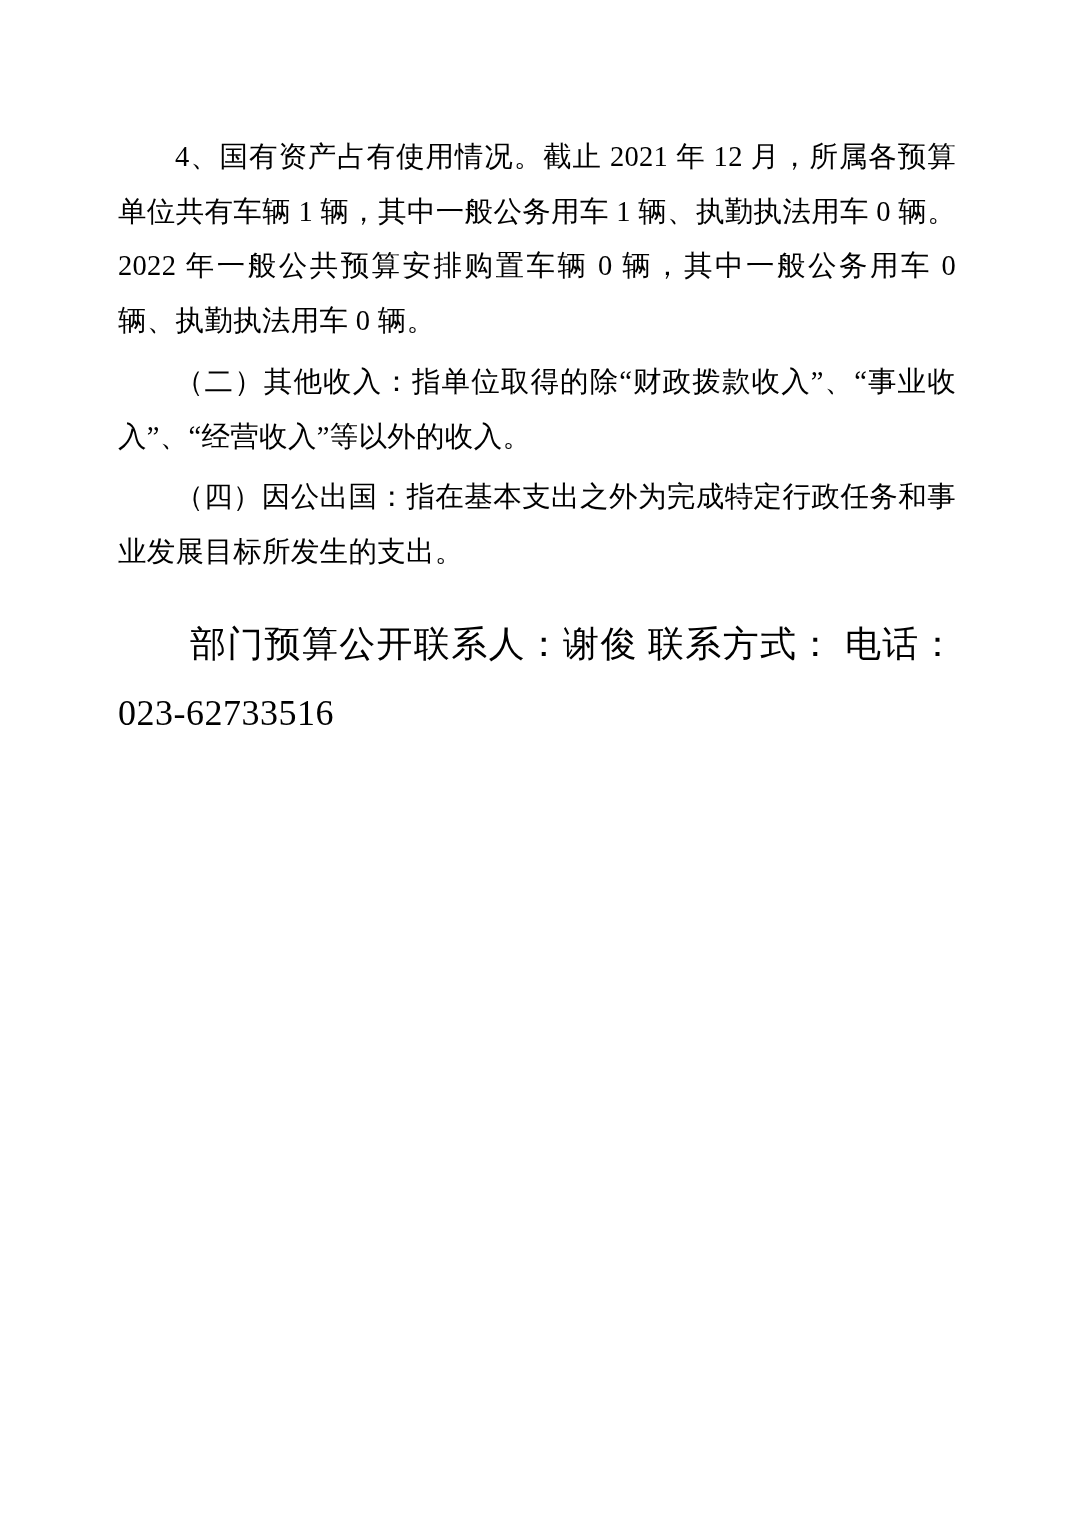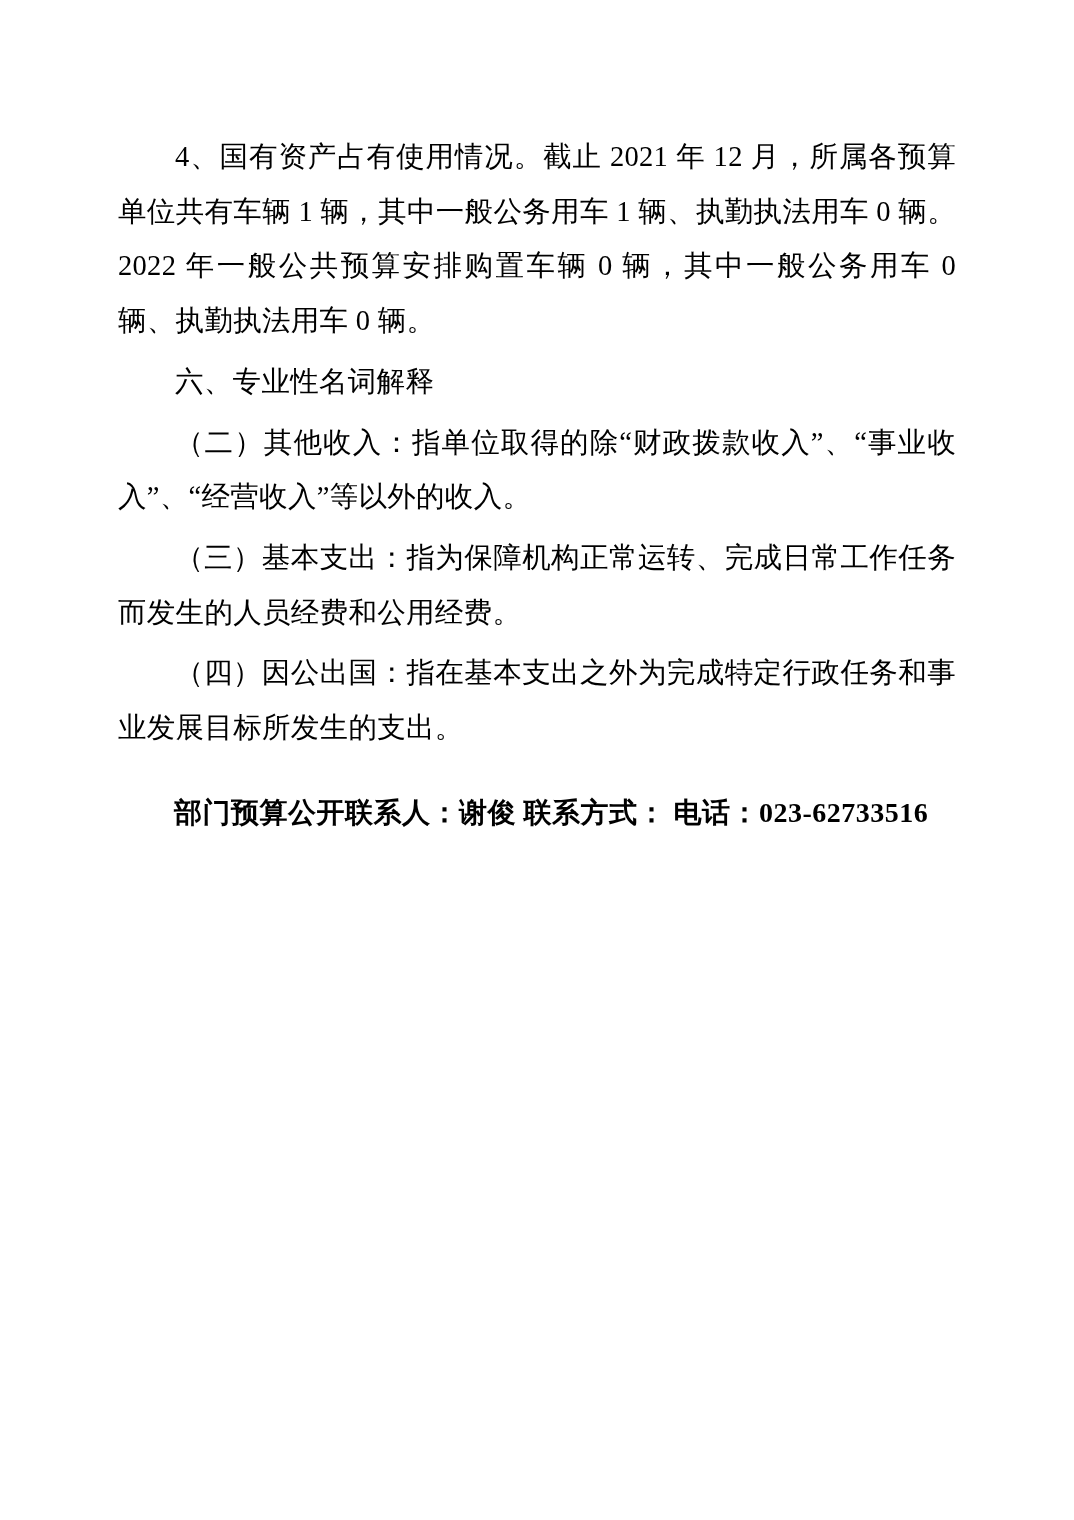--- a/index.html
+++ b/index.html
@@ -30,39 +30,37 @@
   p.heading {
     margin: 0 0 6px 0;
     text-indent: 2em;
   }
   p.spaced {
     margin-top: 22px;
   }
   p.contact {
     margin: 30px 0 0 0;
     text-indent: 2em;
-    font-weight: bold;
-    font-size: 28px;
+    font-weight: normal;
+    font-size: 36px;
     letter-spacing: 0.5px;
   }
 </style>
 </head>
 <body>
 
 <div class="page">
   <div class="doc-body">
 
     <p class="para">4、国有资产占有使用情况。截止 2021 年 12 月，所属各预算单位共有车辆 1 辆，其中一般公务用车 1 辆、执勤执法用车 0 辆。 2022 年一般公共预算安排购置车辆 0 辆，其中一般公务用车 0 辆、执勤执法用车 0 辆。</p>
 
-    <p class="heading">六、专业性名词解释</p>
 
 
     <p class="para">（二）其他收入：指单位取得的除“财政拨款收入”、“事业收入”、“经营收入”等以外的收入。</p>
 
-    <p class="para">（三）基本支出：指为保障机构正常运转、完成日常工作任务而发生的人员经费和公用经费。</p>
 
     <p class="para">（四）因公出国：指在基本支出之外为完成特定行政任务和事业发展目标所发生的支出。</p>
 
 
     <p class="contact">部门预算公开联系人：谢俊 联系方式： 电话：023-62733516</p>
 
   </div>
 </div>
 
 </body></html>

